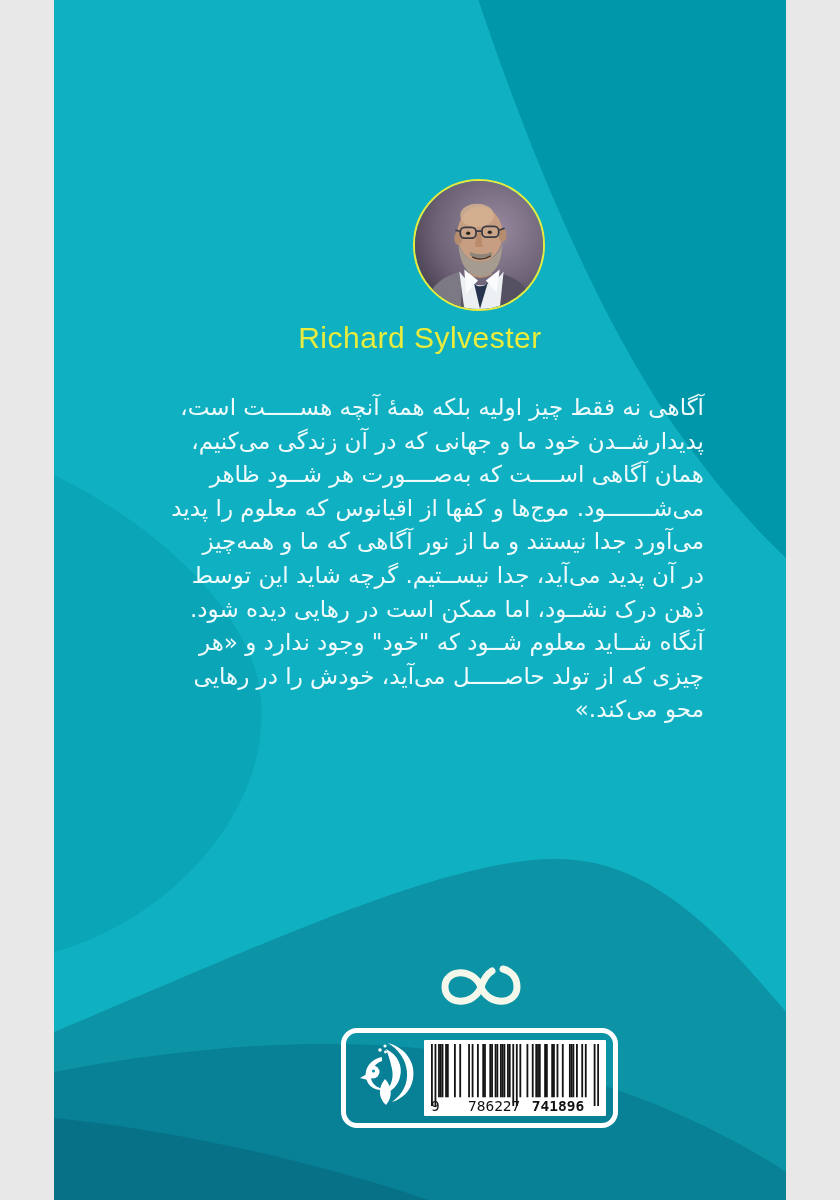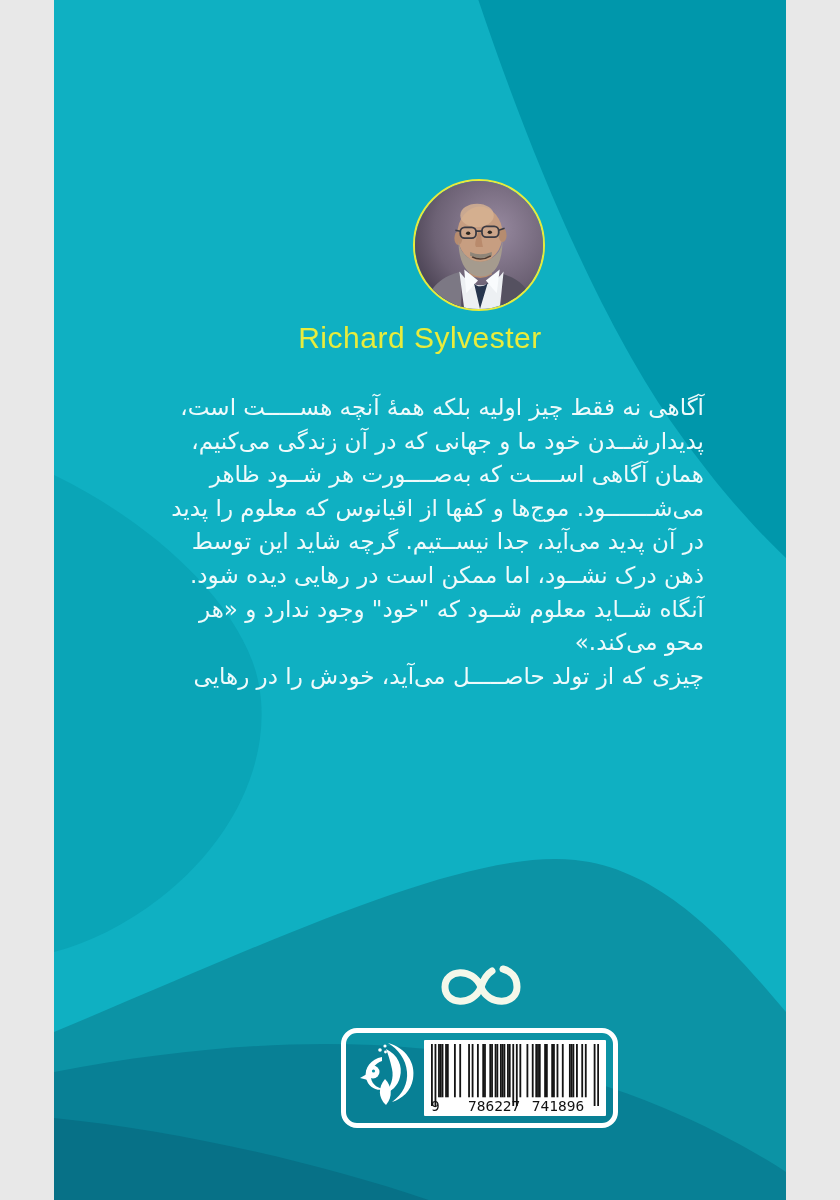--- a/index.html
+++ b/index.html
@@ -41,21 +41,21 @@
     background:#ffffff;border-radius:1px;
   }
   .bars{position:absolute;left:7px;top:4px;width:168px;height:62px;}
   .digits{
     position:absolute;left:7px;right:7px;bottom:2px;height:16px;
     font-family:"DejaVu Sans Mono","Liberation Mono",monospace;
     font-size:14.5px;color:#111;line-height:16px;
   }
   .digits .d0{position:absolute;left:0;}
   .digits .d1{position:absolute;left:22%;}
-  .digits .d2{position:absolute;left:60%;}
+  .digits .d2{position:absolute;left:60%;font-weight:bold;}
 
   .website{
     position:absolute;left:0;right:0;top:1128px;text-align:center;
     font-size:22px;color:#f2fbfc;
     font-family:"Liberation Sans","DejaVu Sans",sans-serif;
   }
 </style>
 </head>
 <body>
 
@@ -112,25 +112,26 @@
     </svg>
   </div>
 
   <div class="author-name">Richard Sylvester</div>
 
   <div class="quote" dir="rtl">
     <div class="qline">آگاهی نه فقط چیز اولیه بلکه همهٔ آنچه هســـــت است،</div>
     <div class="qline">پدیدارشــدن خود ما و جهانی که در آن زندگی می‌کنیم،</div>
     <div class="qline">همان آگاهی اســــت که به‌صــــورت هر شــود ظاهر</div>
     <div class="qline">می‌شـــــــود. موج‌ها و کفها از اقیانوس که معلوم را پدید</div>
+    <div class="qline">می‌آورد جدا نیستند و ما از نور آگاهی که ما و همه‌چیز</div>
     <div class="qline">در آن پدید می‌آید، جدا نیســتیم. گرچه شاید این توسط</div>
     <div class="qline">ذهن درک نشــود، اما ممکن است در رهایی دیده شود.</div>
     <div class="qline">آنگاه شــاید معلوم شــود که "خود" وجود ندارد و «هر</div>
+    <div class="qline">چیزی که از تولد حاصـــــل می‌آید، خودش را در رهایی</div>
     <div class="qline last">محو می‌کند.»</div>
-    <div class="qline">چیزی که از تولد حاصـــــل می‌آید، خودش را در رهایی</div>
   </div>
 
   <svg class="infinity" viewBox="0 0 84 52">
     <g fill="none" stroke="#f4f8ea" stroke-width="7" stroke-linecap="round">
       <path d="M42,26 C34,6 6,8 6,26 C6,44 34,46 42,26 C44,20 48,13 53,10"></path>
       <path d="M64,8 C72,10 78,16 78,26 C78,44 50,46 42,26"></path>
     </g>
   </svg>
 
   <div class="isbn-box">

